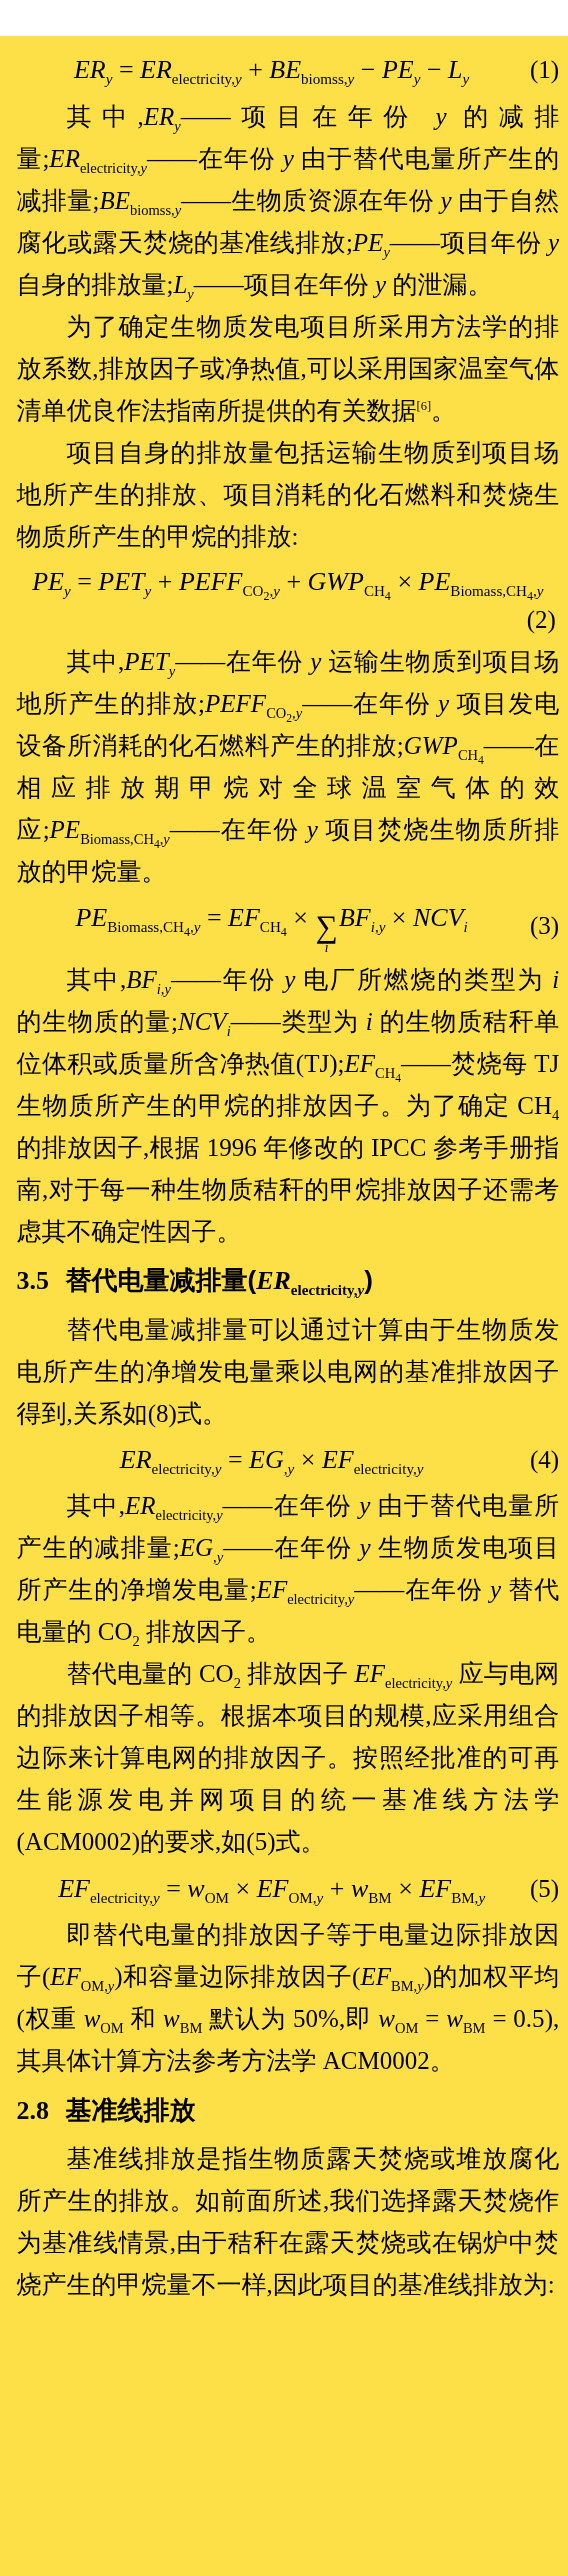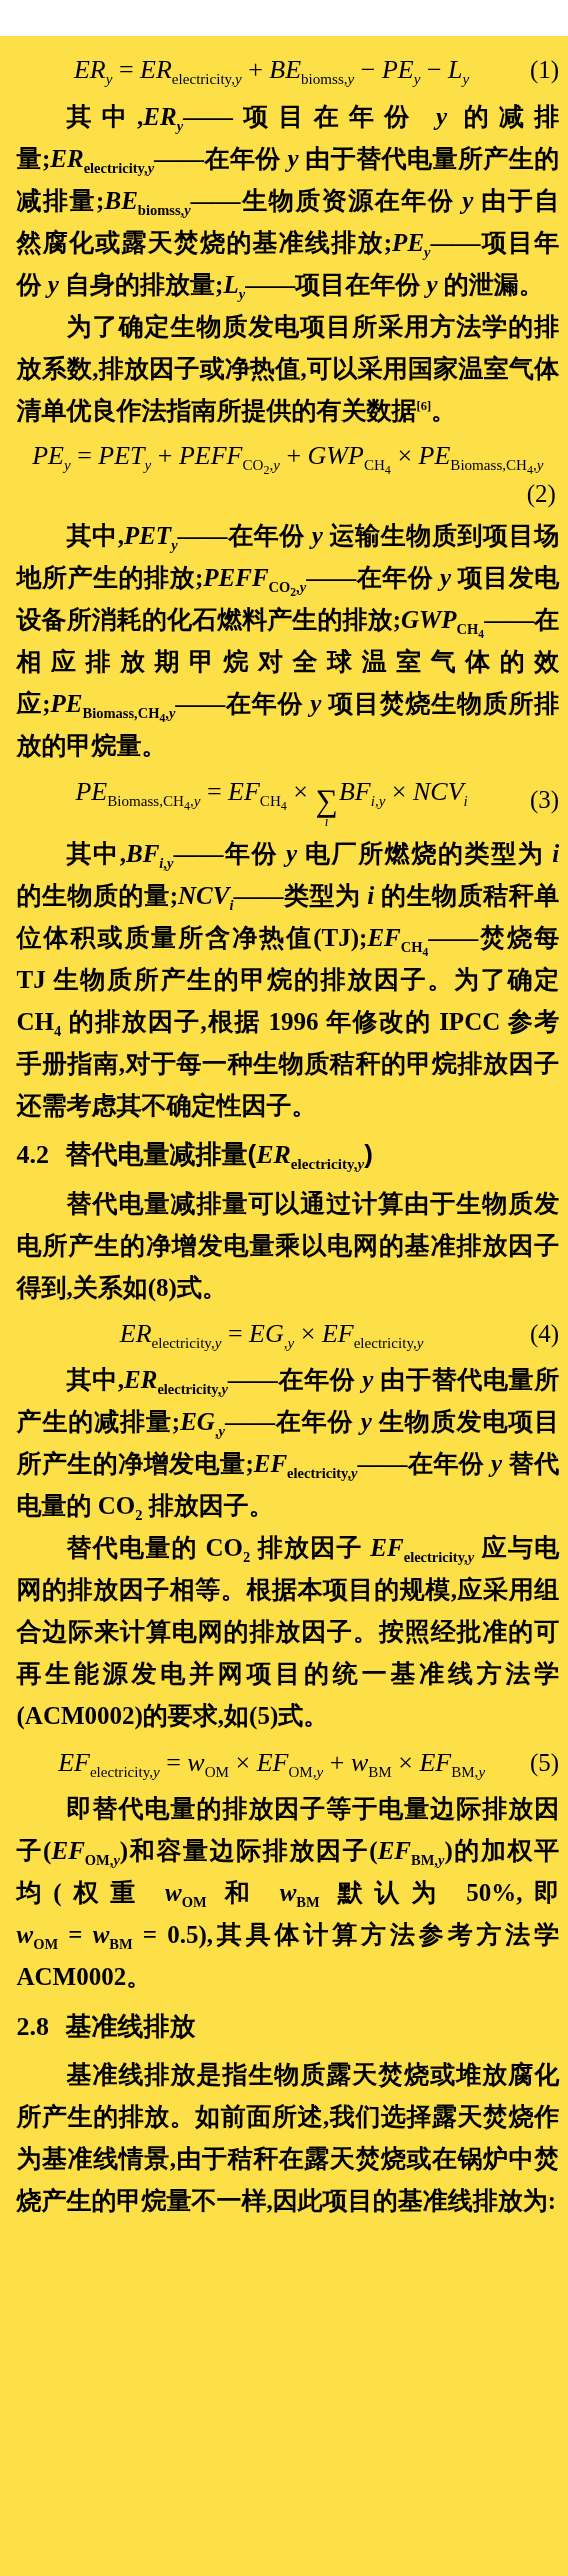--- a/index.html
+++ b/index.html
@@ -7,21 +7,21 @@
     position:relative;
     width:568px;height:2576px;
     overflow:hidden;box-sizing:border-box;
     padding:8.8px 8.8px 0 16.5px;
     background:#fde047;color:#000000;
     font-family:"Liberation Serif","DejaVu Serif",serif;
     font-size:25px;line-height:42px;
     text-align:justify;
     margin-top:36px;
   }
-  .para{margin:0;text-indent:2em;font-weight:bold;}
+  .para{margin:0;text-indent:2em;}
   .heading{
     margin:5.5px 0 5.5px;text-indent:0;
     font-weight:bold;font-size:26px;line-height:44px;
     font-family:"Liberation Sans","DejaVu Sans",sans-serif;
     text-align:left;
   }
   .heading .hnum{margin-right:16.5px;font-family:"Liberation Serif","DejaVu Serif",serif;}
   .heading .math{font-family:"Liberation Serif","DejaVu Serif",serif;}
   .formula{margin:4.4px 0;}
   .formula-line{display:flex;align-items:center;}
@@ -43,38 +43,39 @@
 
 <div class="page" id="doc">
     <div class="formula">
       <div class="formula-line">
         <span class="fmath math"><span class="mv">ER</span><sub><span class="mv">y</span></sub> = <span class="mv">ER</span><sub><span class="mr">electricity</span>,<span class="mv">y</span></sub> + <span class="mv">BE</span><sub><span class="mr">biomss</span>,<span class="mv">y</span></sub> − <span class="mv">PE</span><sub><span class="mv">y</span></sub> − <span class="mv">L</span><sub><span class="mv">y</span></sub></span>
         <span class="flabel">(1)</span>
       </div>
     </div>
     <p class="para">其中,<span class="math"><span class="mv">ER</span><sub><span class="mv">y</span></sub></span>——项目在年份 <span class="math"><span class="mv">y</span></span> 的减排量;<span class="math"><span class="mv">ER</span><sub><span class="mr">electricity</span>,<span class="mv">y</span></sub></span>——在年份 <span class="math"><span class="mv">y</span></span> 由于替代电量所产生的减排量;<span class="math"><span class="mv">BE</span><sub><span class="mr">biomss</span>,<span class="mv">y</span></sub></span>——生物质资源在年份 <span class="math"><span class="mv">y</span></span> 由于自然腐化或露天焚烧的基准线排放;<span class="math"><span class="mv">PE</span><sub><span class="mv">y</span></sub></span>——项目年份 <span class="math"><span class="mv">y</span></span> 自身的排放量;<span class="math"><span class="mv">L</span><sub><span class="mv">y</span></sub></span>——项目在年份 <span class="math"><span class="mv">y</span></span> 的泄漏。</p>
     <p class="para">为了确定生物质发电项目所采用方法学的排放系数,排放因子或净热值,可以采用国家温室气体清单优良作法指南所提供的有关数据<sup>[6]</sup>。</p>
+    <p class="para">项目自身的排放量包括运输生物质到项目场地所产生的排放、项目消耗的化石燃料和焚烧生物质所产生的甲烷的排放:</p>
     <div class="formula">
       <div class="formula-line">
         <span class="fmath math"><span class="mv">PE</span><sub><span class="mv">y</span></sub> = <span class="mv">PET</span><sub><span class="mv">y</span></sub> + <span class="mv">PEFF</span><sub><span class="mr">CO</span><sub>2</sub>,<span class="mv">y</span></sub> + <span class="mv">GWP</span><sub><span class="mr">CH</span><sub>4</sub></sub> × <span class="mv">PE</span><sub><span class="mr">Biomass</span>,<span class="mr">CH</span><sub>4</sub>,<span class="mv">y</span></sub></span>
       </div>
       <div class="flabel-line"><span class="flabel">(2)</span></div>
     </div>
     <p class="para">其中,<span class="math"><span class="mv">PET</span><sub><span class="mv">y</span></sub></span>——在年份 <span class="math"><span class="mv">y</span></span> 运输生物质到项目场地所产生的排放;<span class="math"><span class="mv">PEFF</span><sub><span class="mr">CO</span><sub>2</sub>,<span class="mv">y</span></sub></span>——在年份 <span class="math"><span class="mv">y</span></span> 项目发电设备所消耗的化石燃料产生的排放;<span class="math"><span class="mv">GWP</span><sub><span class="mr">CH</span><sub>4</sub></sub></span>——在相应排放期甲烷对全球温室气体的效应;<span class="math"><span class="mv">PE</span><sub><span class="mr">Biomass</span>,<span class="mr">CH</span><sub>4</sub>,<span class="mv">y</span></sub></span>——在年份 <span class="math"><span class="mv">y</span></span> 项目焚烧生物质所排放的甲烷量。</p>
     <div class="formula">
       <div class="formula-line">
         <span class="fmath math"><span class="mv">PE</span><sub><span class="mr">Biomass</span>,<span class="mr">CH</span><sub>4</sub>,<span class="mv">y</span></sub> = <span class="mv">EF</span><sub><span class="mr">CH</span><sub>4</sub></sub> × <span class="sum">
             <span class="sigma">∑</span>
             <span class="limit"><span class="mv">i</span></span>
           </span><span class="mv">BF</span><sub><span class="mv">i</span>,<span class="mv">y</span></sub> × <span class="mv">NCV</span><sub><span class="mv">i</span></sub></span>
         <span class="flabel">(3)</span>
       </div>
     </div>
     <p class="para">其中,<span class="math"><span class="mv">BF</span><sub><span class="mv">i</span>,<span class="mv">y</span></sub></span>——年份 <span class="math"><span class="mv">y</span></span> 电厂所燃烧的类型为 <span class="math"><span class="mv">i</span></span> 的生物质的量;<span class="math"><span class="mv">NCV</span><sub><span class="mv">i</span></sub></span>——类型为 <span class="math"><span class="mv">i</span></span> 的生物质秸秆单位体积或质量所含净热值(TJ);<span class="math"><span class="mv">EF</span><sub><span class="mr">CH</span><sub>4</sub></sub></span>——焚烧每 TJ 生物质所产生的甲烷的排放因子。为了确定 CH<sub>4</sub> 的排放因子,根据 1996 年修改的 IPCC 参考手册指南,对于每一种生物质秸秆的甲烷排放因子还需考虑其不确定性因子。</p>
-    <h2 class="heading"><span class="hnum">4.2</span><span class="htxt">替代电量减排量(<span class="math"><span class="mv">ER</span><sub><span class="mr">electricity</span>,<span class="mv">y</span></sub></span>)</span></h2>
+    <h2 class="heading"><span class="hnum">3.5</span><span class="htxt">替代电量减排量(<span class="math"><span class="mv">ER</span><sub><span class="mr">electricity</span>,<span class="mv">y</span></sub></span>)</span></h2>
     <p class="para">替代电量减排量可以通过计算由于生物质发电所产生的净增发电量乘以电网的基准排放因子得到,关系如(8)式。</p>
     <div class="formula">
       <div class="formula-line">
         <span class="fmath math"><span class="mv">ER</span><sub><span class="mr">electricity</span>,<span class="mv">y</span></sub> = <span class="mv">EG</span><sub>,<span class="mv">y</span></sub> × <span class="mv">EF</span><sub><span class="mr">electricity</span>,<span class="mv">y</span></sub></span>
         <span class="flabel">(4)</span>
       </div>
     </div>
     <p class="para">其中,<span class="math"><span class="mv">ER</span><sub><span class="mr">electricity</span>,<span class="mv">y</span></sub></span>——在年份 <span class="math"><span class="mv">y</span></span> 由于替代电量所产生的减排量;<span class="math"><span class="mv">EG</span><sub>,<span class="mv">y</span></sub></span>——在年份 <span class="math"><span class="mv">y</span></span> 生物质发电项目所产生的净增发电量;<span class="math"><span class="mv">EF</span><sub><span class="mr">electricity</span>,<span class="mv">y</span></sub></span>——在年份 <span class="math"><span class="mv">y</span></span> 替代电量的 CO<sub>2</sub> 排放因子。</p>
     <p class="para">替代电量的 CO<sub>2</sub> 排放因子 <span class="math"><span class="mv">EF</span><sub><span class="mr">electricity</span>,<span class="mv">y</span></sub></span> 应与电网的排放因子相等。根据本项目的规模,应采用组合边际来计算电网的排放因子。按照经批准的可再生能源发电并网项目的统一基准线方法学(ACM0002)的要求,如(5)式。</p>
     <div class="formula">

